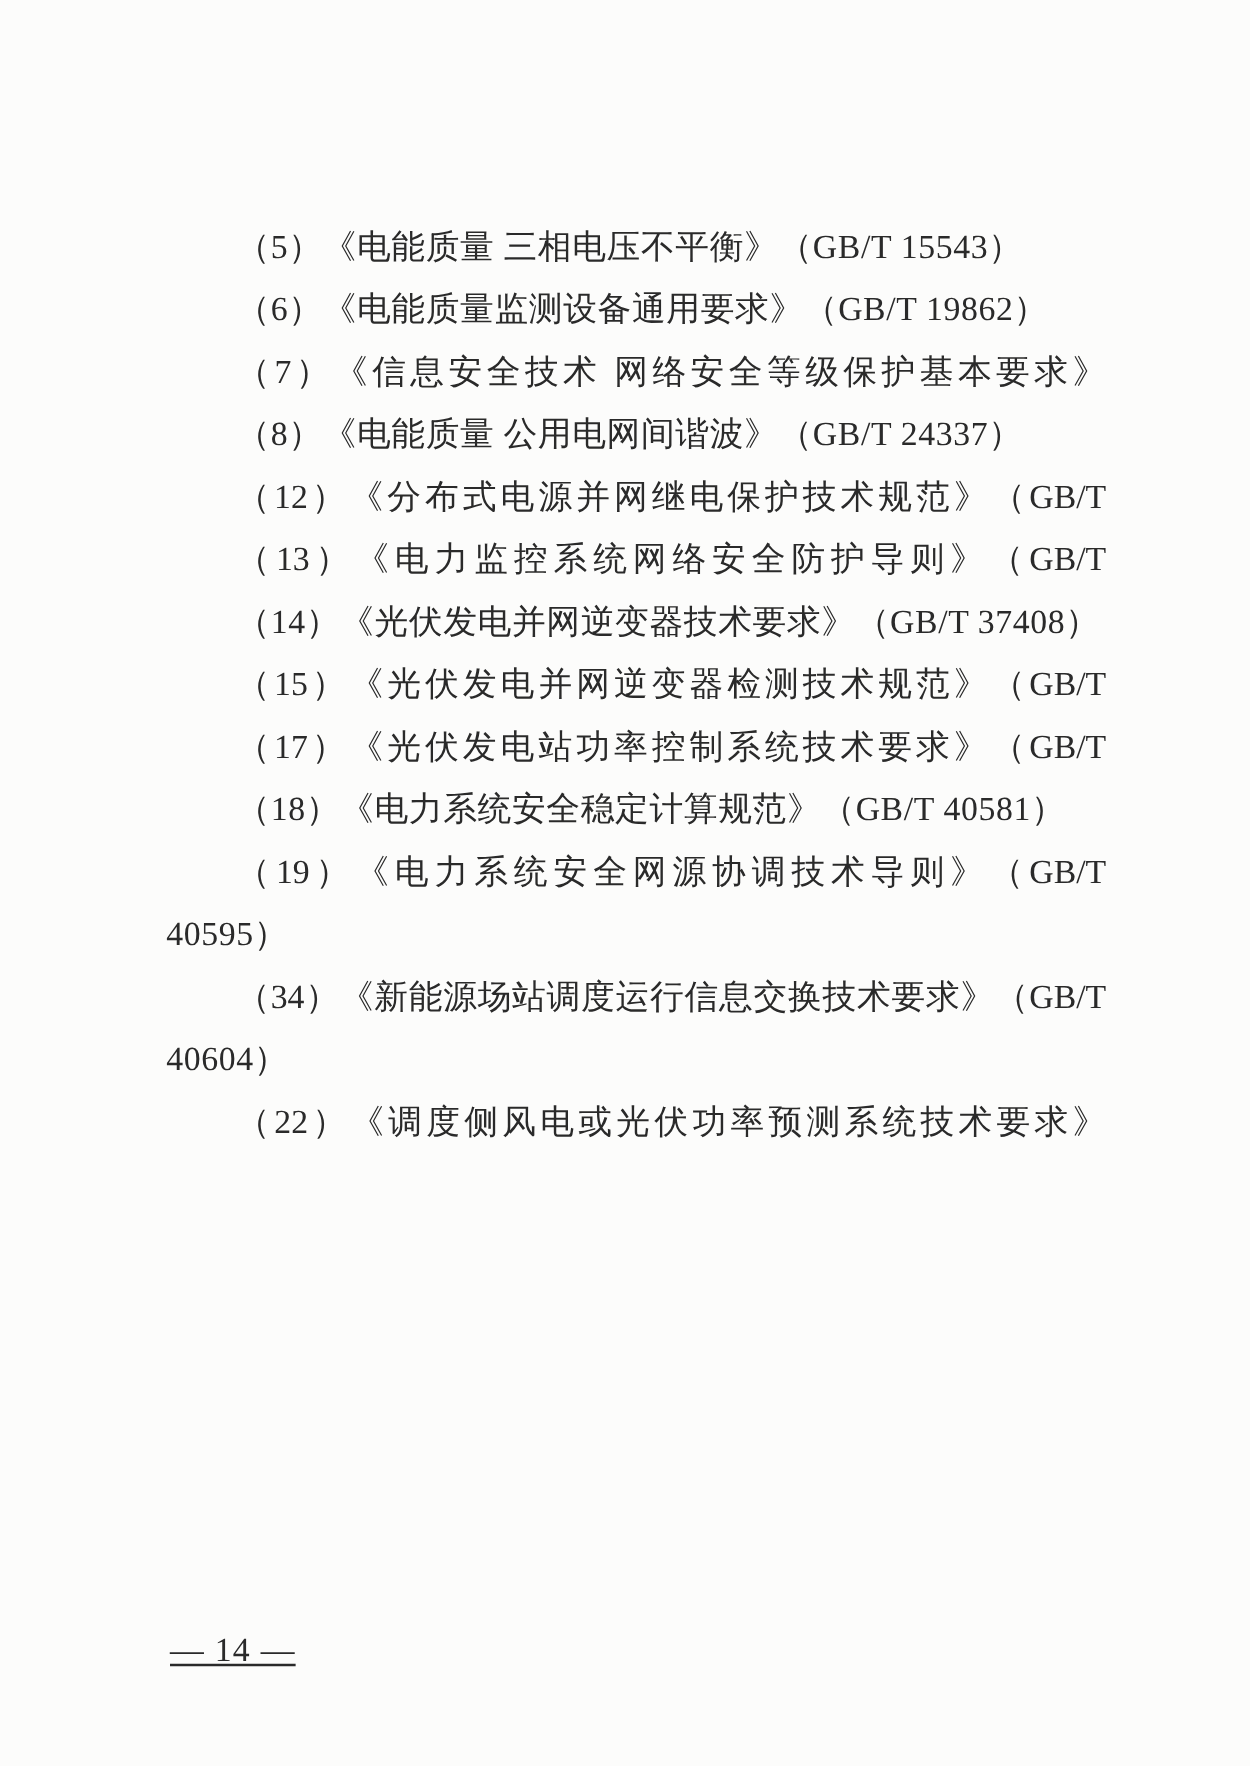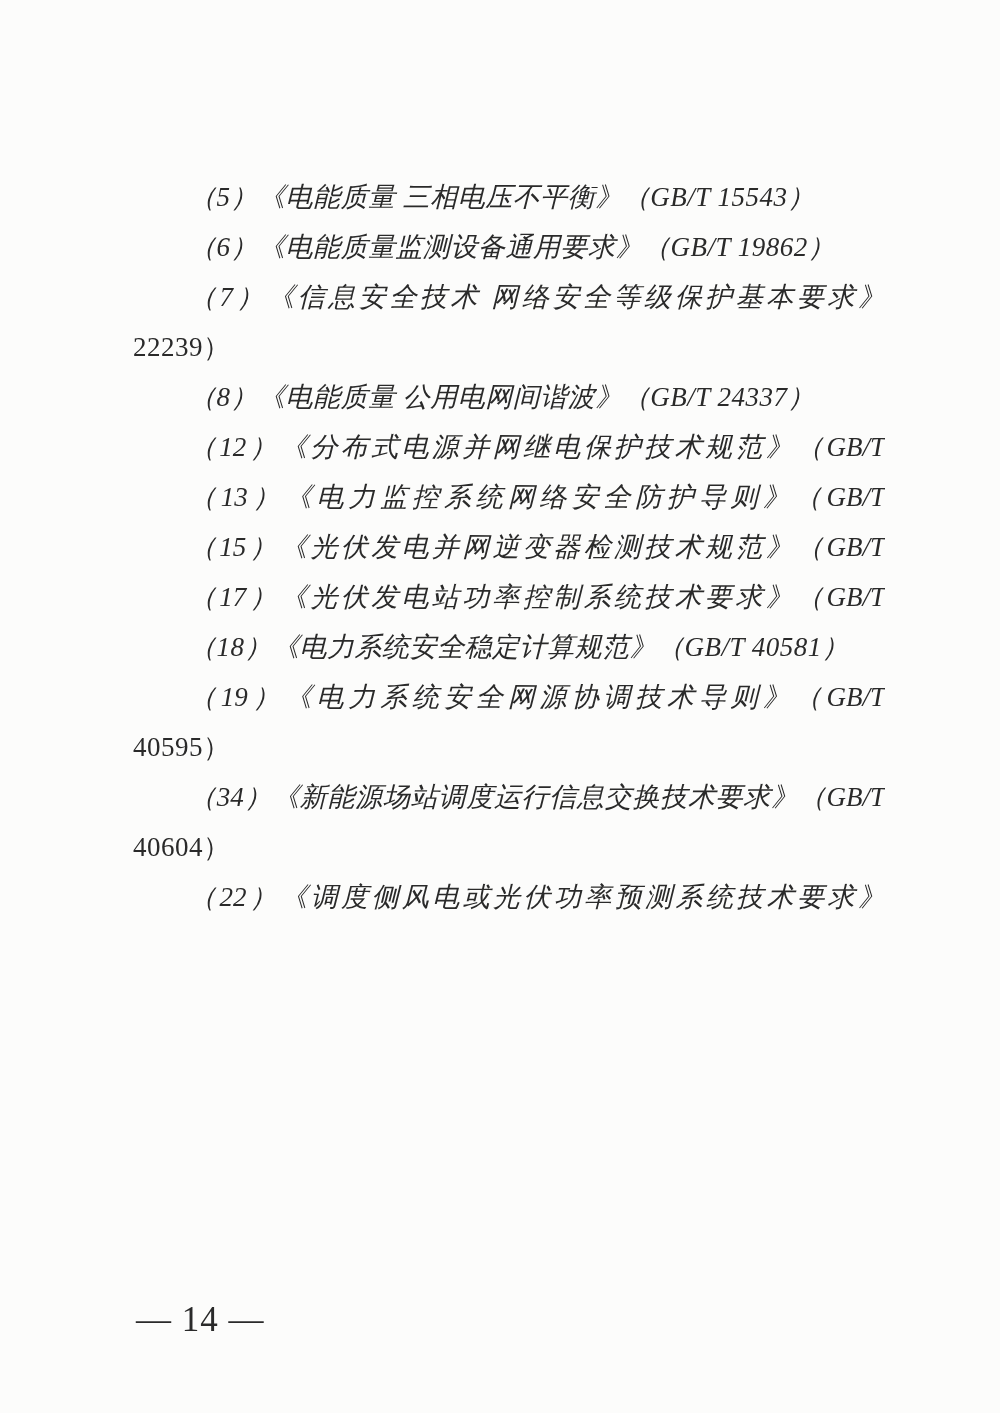--- a/index.html
+++ b/index.html
@@ -28,51 +28,51 @@
   .line {
     height: 50px;
     line-height: 50px;
     font-size: 27px;
     letter-spacing: 0.5px;
     white-space: nowrap;
     overflow: visible;
   }
   .line.indent {
     padding-left: 56px;
-    font-style: italic;
   }
   .line.justify {
     white-space: normal;
     letter-spacing: 0;
     text-align: justify;
     text-align-last: justify;
     overflow: hidden;
   }
   .page-number {
     position: absolute;
     left: 136px;
     top: 1295px;
     height: 50px;
     line-height: 50px;
-    font-size: 35px;
+    font-size: 27px;
     letter-spacing: 1px;
+    text-decoration: underline;
   }
 </style>
 </head>
 <body>
 
 <div class="page">
   <div class="content">
       <div class="line indent">（5）《电能质量 三相电压不平衡》（GB/T 15543）</div>
       <div class="line indent">（6）《电能质量监测设备通用要求》（GB/T 19862）</div>
       <div class="line indent justify">（7）《信息安全技术 网络安全等级保护基本要求》（GB/T</div>
-      <div class="line">22239）</div>
       <div class="line indent">（8）《电能质量 公用电网间谐波》（GB/T 24337）</div>
       <div class="line indent justify">（12）《分布式电源并网继电保护技术规范》（GB/T 33982）</div>
       <div class="line indent justify">（13）《电力监控系统网络安全防护导则》（GB/T 36572）</div>
+      <div class="line indent">（14）《光伏发电并网逆变器技术要求》（GB/T 37408）</div>
       <div class="line indent justify">（15）《光伏发电并网逆变器检测技术规范》（GB/T 37409）</div>
       <div class="line indent justify">（17）《光伏发电站功率控制系统技术要求》（GB/T 40289）</div>
       <div class="line indent">（18）《电力系统安全稳定计算规范》（GB/T 40581）</div>
       <div class="line indent justify">（19）《电力系统安全网源协调技术导则》（GB/T 40594）</div>
       <div class="line">40595）</div>
       <div class="line indent justify">（34）《新能源场站调度运行信息交换技术要求》（GB/T</div>
       <div class="line">40604）</div>
       <div class="line indent justify">（22）《调度侧风电或光伏功率预测系统技术要求》（GB/T</div>
     </div>
   <div class="page-number">— 14 —</div>

